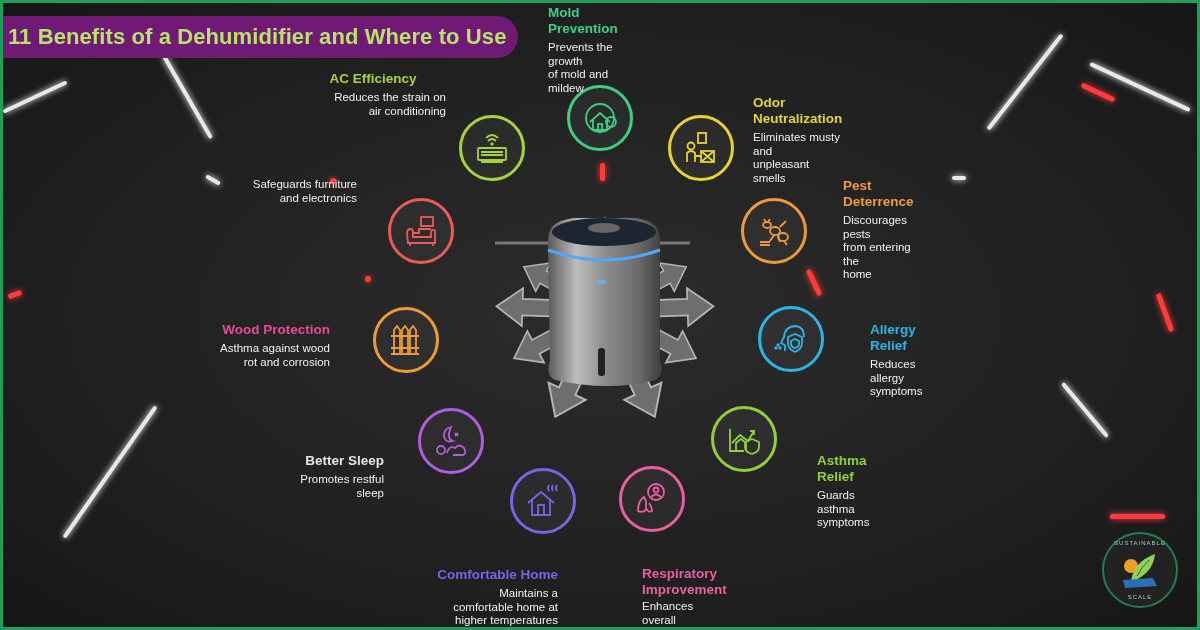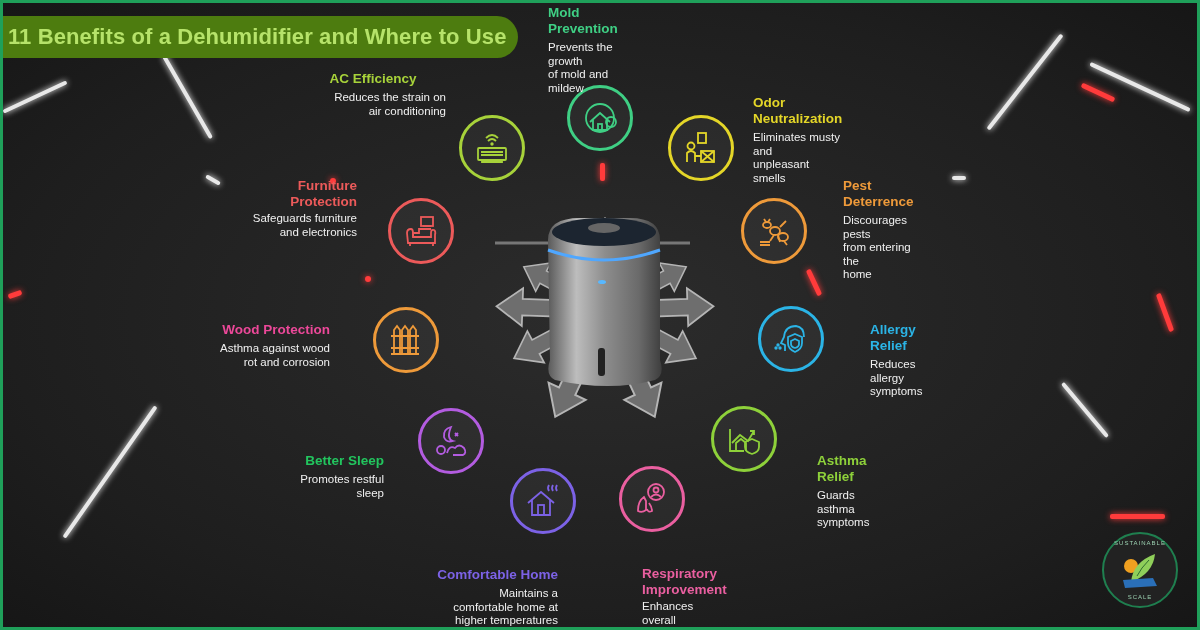--- a/index.html
+++ b/index.html
@@ -2,21 +2,21 @@
 <html><head>
 <meta charset="utf-8">
 <style>
   html,body{margin:0;padding:0;}
   body{width:1200px;height:630px;overflow:hidden;background:#232323;font-family:"Liberation Sans",sans-serif;position:relative;}
   .frame{position:absolute;inset:0;border:3px solid #1fa05a;box-sizing:border-box;pointer-events:none;z-index:50;}
   .bg{position:absolute;inset:0;overflow:hidden;}
   .bg .streak{position:absolute;height:4px;border-radius:2px;background:#e8e8e8;box-shadow:0 0 6px #fff;}
   .bg .red{background:#ff3b3b;box-shadow:0 0 6px #ff3b3b;height:5px;}
   .bg .beam{position:absolute;background:linear-gradient(90deg,rgba(255,255,255,0.05),rgba(255,255,255,0.01));}
-  .title{position:absolute;left:0;top:16px;height:42px;width:518px;background:#4d7c0f;border-radius:0 22px 22px 0;display:flex;align-items:center;padding-left:8px;box-sizing:border-box;z-index:10;}
+  .title{position:absolute;left:0;top:16px;height:42px;width:518px;background:#701a75;border-radius:0 22px 22px 0;display:flex;align-items:center;padding-left:8px;box-sizing:border-box;z-index:10;}
   .title span{color:#b6e36a;font-weight:bold;font-size:22px;letter-spacing:0.1px;}
   .item{position:absolute;z-index:5;}
   .circle{position:absolute;width:66px;height:66px;border-radius:50%;border:3px solid;box-sizing:border-box;display:flex;align-items:center;justify-content:center;background:rgba(255,255,255,0.04);}
   .circle svg{width:40px;height:40px;}
   .label{position:absolute;font-size:13px;line-height:16px;}
   .label .h{font-weight:bold;font-size:13.5px;margin-bottom:4px;}
   .label .d{color:#f0f0f0;font-size:11.5px;line-height:13.5px;}
   .r{text-align:right;}
   .device{position:absolute;left:460px;top:170px;width:290px;height:280px;z-index:4;}
   .logo{position:absolute;left:1102px;top:532px;width:76px;height:76px;border-radius:50%;border:2px solid #1f7f4f;box-sizing:border-box;background:#222;z-index:6;display:flex;align-items:center;justify-content:center;}
@@ -210,21 +210,21 @@
 <div class="item">
   <div class="circle" style="left:418px;top:408px;border-color:#b35ce0;">
     <svg viewBox="0 0 40 40" fill="none" stroke="#b35ce0" stroke-width="1.8">
       <path d="M20 6 Q12 8 13 16 Q15 22 22 20 Q15 18 20 6 Z"></path>
         <path d="M24 12 L27 15 M27 12 L24 15"></path>
         <circle cx="10" cy="29" r="4"></circle>
         <path d="M16 32 Q18 24 24 27 Q28 22 33 27 Q36 32 32 34 H22"></path>
     </svg>
   </div>
   <div class="label r" style="left:280px;top:453px;width:104px;">
-    <div class="h" style="color:#22c55e;">Better Sleep</div>
+    <div class="h" style="color:#e5e5e5;">Better Sleep</div>
     <div class="d">Promotes restful</div>
     <div class="d">sleep</div>
   </div>
 </div>
 
 <div class="item">
   <div class="circle" style="left:373px;top:307px;border-color:#ee9a3a;">
     <svg viewBox="0 0 40 40" fill="none" stroke="#ee9a3a" stroke-width="1.8">
       <path d="M8 34 V10 L11 6 L14 10 V34 M16 34 V10 L19 6 L22 10 V34 M24 34 V10 L27 6 L30 10 V34"></path>
         <path d="M5 16 H33 M5 28 H33 M5 34 H33"></path>
@@ -241,24 +241,20 @@
   <div class="circle" style="left:388px;top:198px;border-color:#ec5a5a;">
     <svg viewBox="0 0 40 40" fill="none" stroke="#ec5a5a" stroke-width="1.8">
       <rect x="20" y="6" width="12" height="9"></rect>
         <path d="M22 15 H30"></path>
         <path d="M6 22 Q6 18 10 18 Q12 18 12 22 V26 H30 V22 Q30 18 33 19 Q35 20 34 24 V32 H7 Z"></path>
         <path d="M12 26 V22 H18 V18 H30"></path>
         <path d="M9 32 V35 M32 32 V35"></path>
     </svg>
   </div>
   <div class="label r" style="left:230px;top:178px;width:127px;">
-    <div class="h" style="color:#ec5a5a;margin-bottom:2px;">
-      <div>Furniture</div>
-      <div>Protection</div>
-    </div>
     <div class="d">Safeguards furniture</div>
     <div class="d">and electronics</div>
   </div>
 </div>
 
 <div class="item">
   <div class="circle" style="left:459px;top:115px;border-color:#a7d23a;">
     <svg viewBox="0 0 40 40" fill="none" stroke="#a7d23a" stroke-width="1.8">
       <path d="M14 10 Q20 4 26 10 M16 13 Q20 9 24 13"></path>
         <circle cx="20" cy="16" r="0.8" fill="#a7d23a"></circle>

